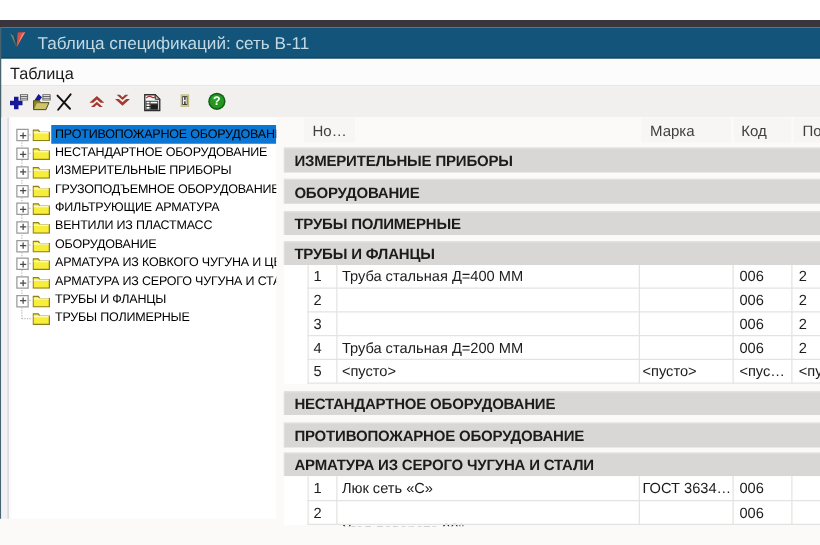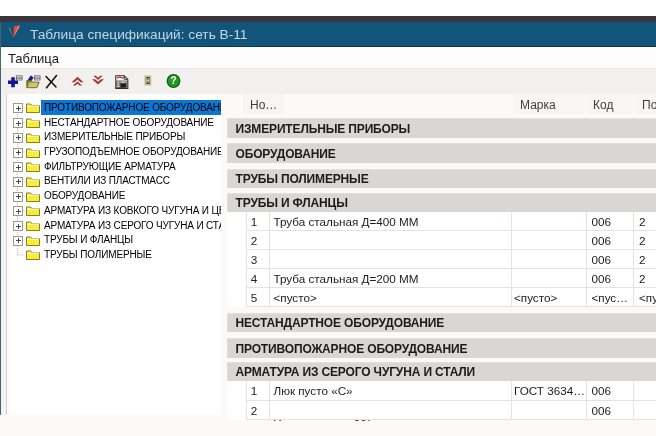--- a/index.html
+++ b/index.html
@@ -287,21 +287,21 @@
       <span>АРМАТУРА ИЗ СЕРОГО ЧУГУНА И СТАЛИ</span>
     </div>
 <div class="drows" style="top:287px;height:39.2px">
 <div class="vline" style="left:19px"></div>
 <div class="vline" style="left:41.5px"></div>
 <div class="vline" style="left:284px"></div>
 <div class="vline" style="left:359px"></div>
 <div class="vline" style="left:406px"></div>
 <div class="drow" style="top:0.0px;height:18.6px">
         <span class="num" style="top:3px">1</span>
-        <span class="c1" style="top:3px">Люк пусто «С»</span>
+        <span class="c1" style="top:3px">Люк сеть «С»</span>
         <span class="c2" style="top:3px">ГОСТ 3634…</span>
         <span class="c3" style="top:3px">006</span>
       </div>
 <div class="rline" style="top:18.6px"></div>
 <div class="drow" style="top:19.6px;height:18.6px">
         <span class="num" style="top:3px">2</span>
         <span class="c1" style="top:16px">Угол поворота 90°</span>
         <span class="c3" style="top:3px">006</span>
       </div>
 <div class="rline" style="top:38.2px"></div>

